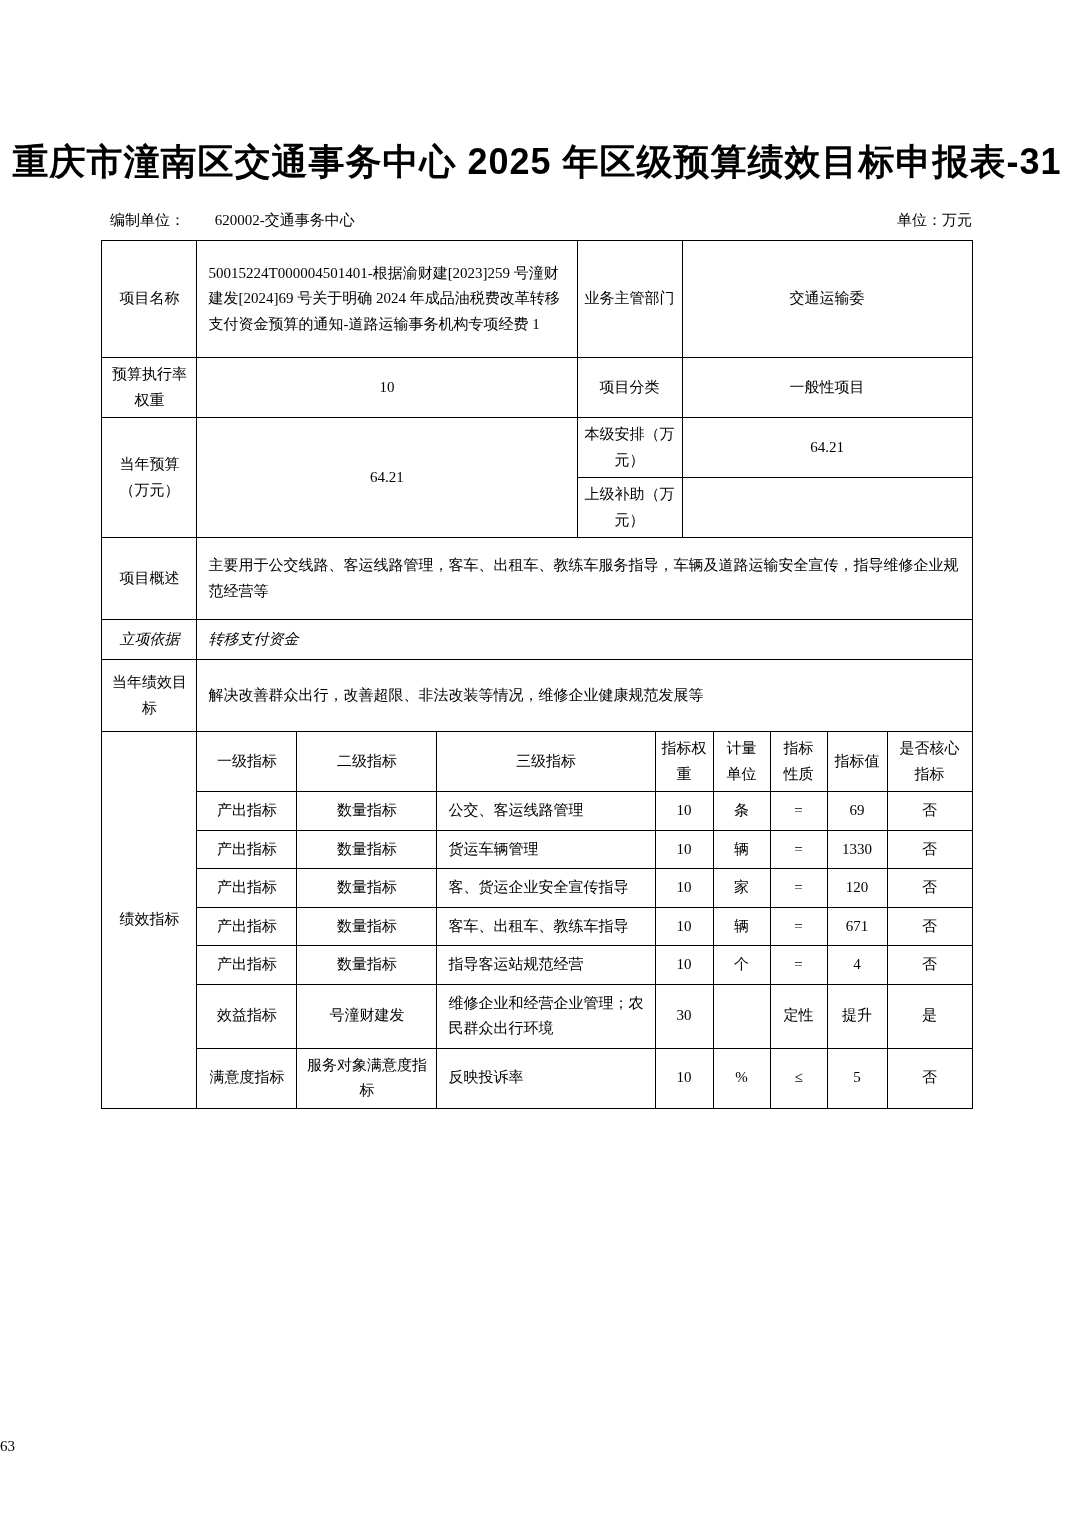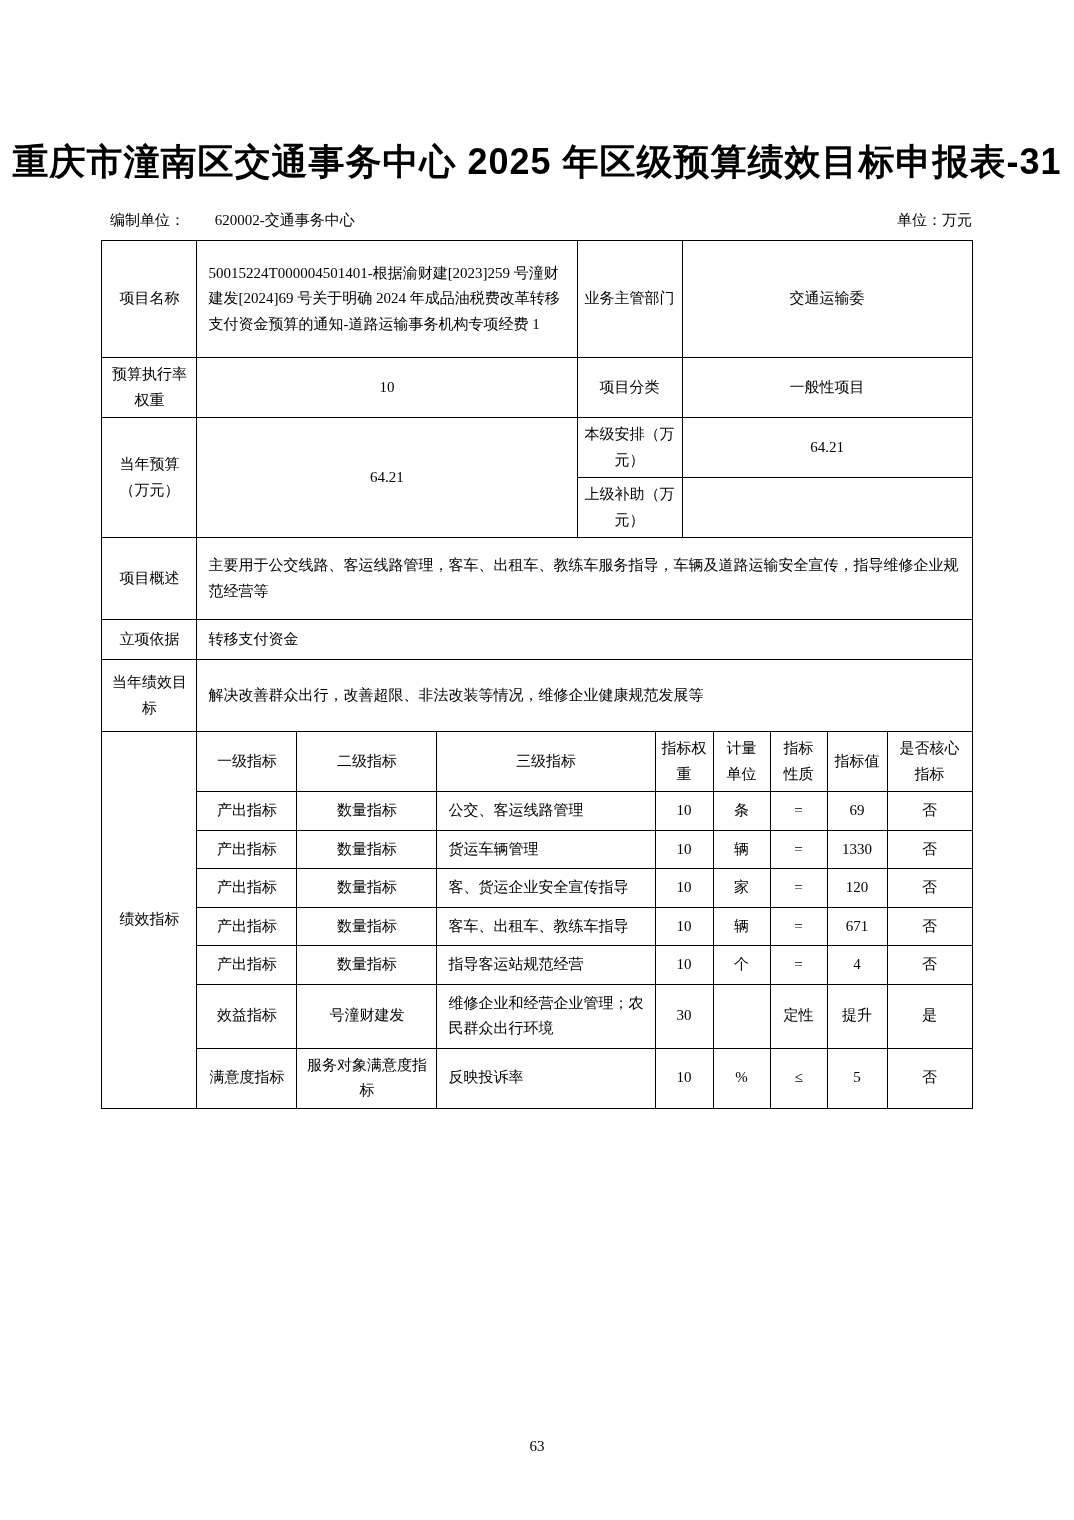--- a/index.html
+++ b/index.html
@@ -37,30 +37,30 @@
     padding: 4px 6px; line-height: 1.7;
     word-break: break-all; overflow-wrap: anywhere;
   }
   table.form td.left { text-align: left; padding: 6px 11px; }
 
   tr.r1  { height: 117px; }
   tr.r2  { height: 53px; }
   tr.r3a { height: 57px; }
   tr.r3b { height: 56px; }
   tr.r4  { height: 82px; }
-  tr.r5  { height: 40px; }
+  tr.r5  { height: 40px; font-style: italic; }
   tr.r6  { height: 72px; font-family: Liberation Serif, serif; }
   tr.rh  { height: 52px; }
   tr.rd  { height: 38px; }
   tr.rd2 { height: 55px; }
   tr.rd3 { height: 52px; }
 
   .pagenum {
     position: absolute; left: 0; right: 0; top: 1438px;
-    text-align: center; font-size: 15px;
+    font-size: 15px;
   }
 </style>
 </head>
 <body>
 
 <div class="sheet">
 
   <h1 class="title">重庆市潼南区交通事务中心 2025 年区级预算绩效目标申报表-31</h1>
 
   <div class="meta">

